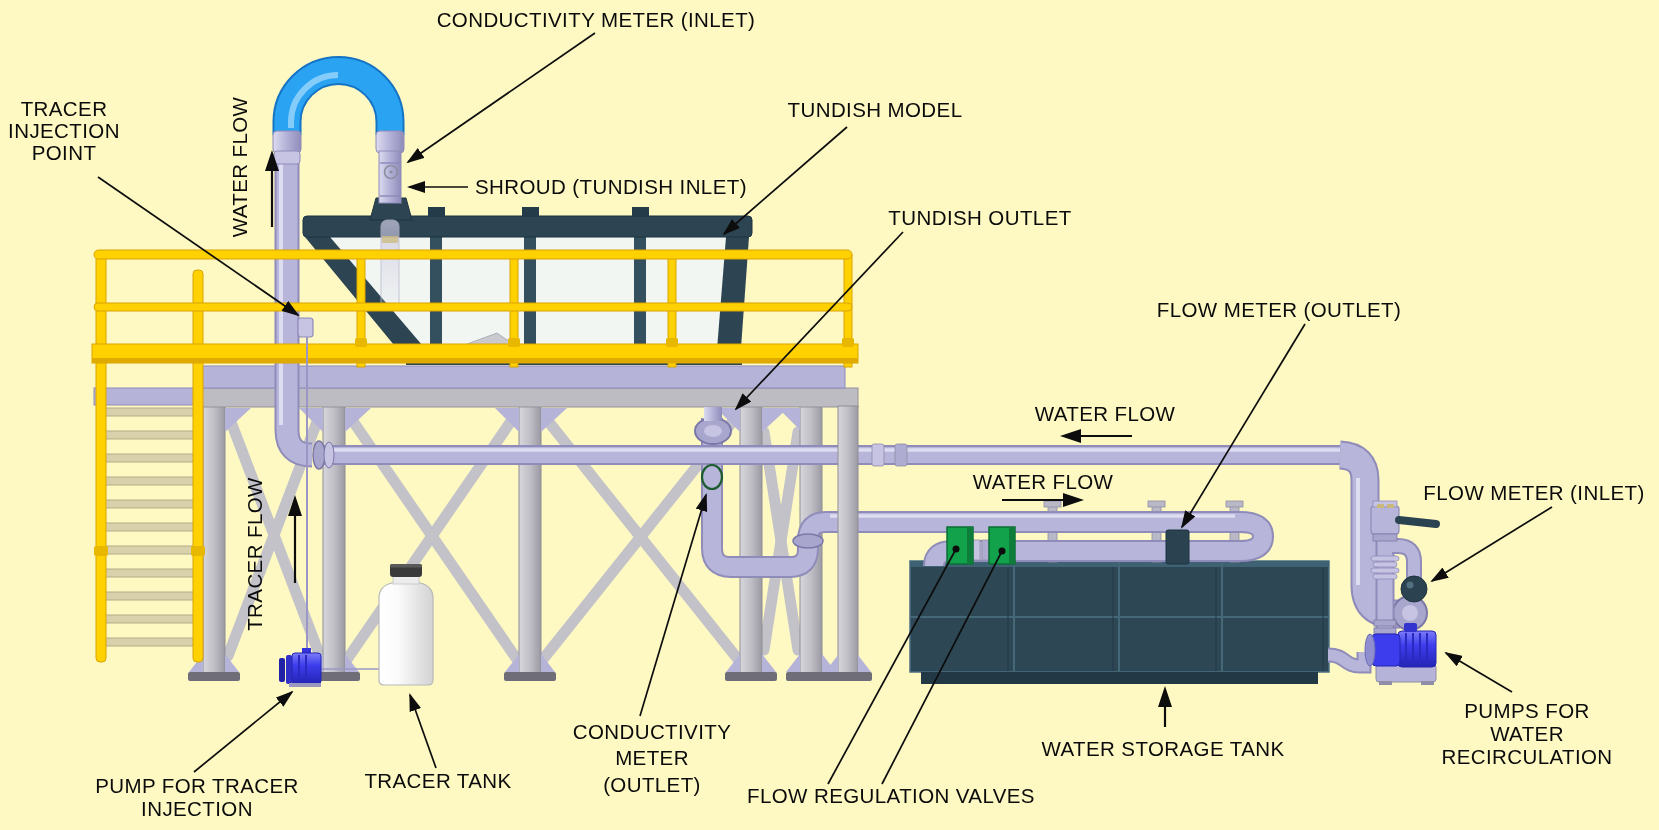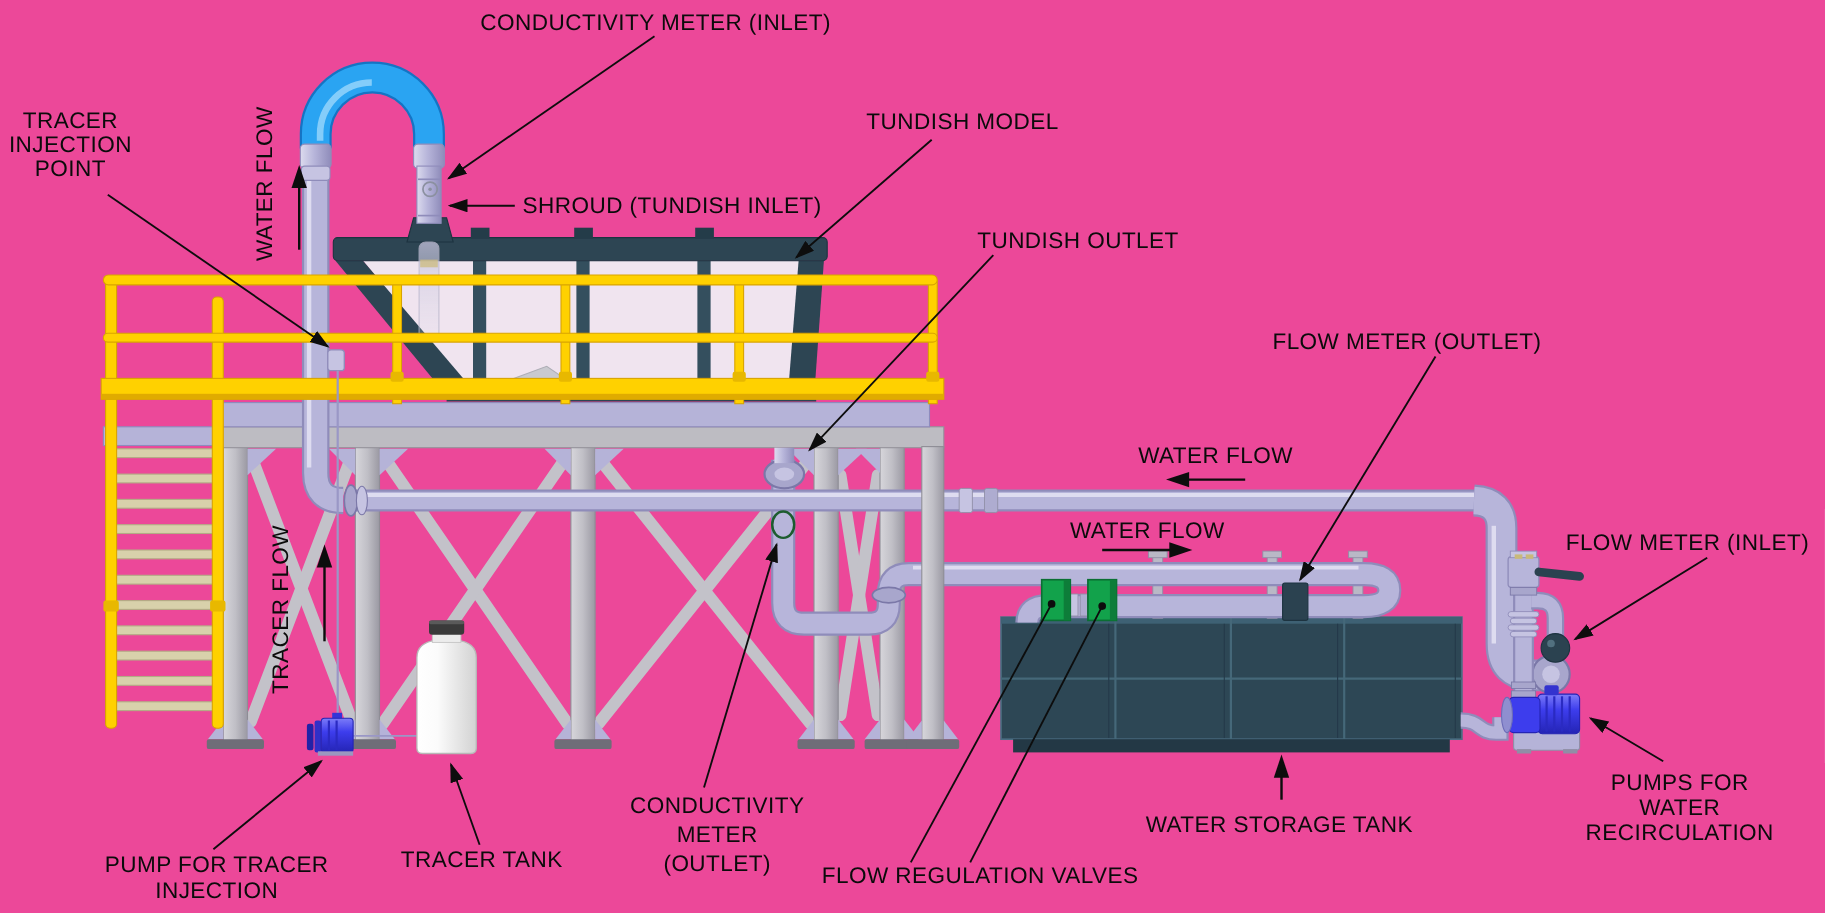--- a/index.html
+++ b/index.html
@@ -1,16 +1,16 @@
 <!DOCTYPE html>
 <html><head>
 <meta charset="utf-8">
 <style>
   html,body{margin:0;padding:0;background:#ffffff;}
-  #stage{position:relative;width:1659px;height:830px;background:#ec4899;overflow:hidden;}
+  #stage{position:relative;width:1659px;height:830px;background:#fef9c3;overflow:hidden;}
   svg{display:block;}
   text{font-family:"Liberation Sans",sans-serif;font-size:20.5px;fill:#0b0b0b;letter-spacing:0.4px;}
 </style>
 </head>
 <body>
 
 <div id="stage">
 <svg width="1659" height="830" viewBox="0 0 1659 830">
   <defs>
     <marker id="ah" markerUnits="userSpaceOnUse" markerWidth="18" markerHeight="12" refX="16" refY="6" orient="auto">

